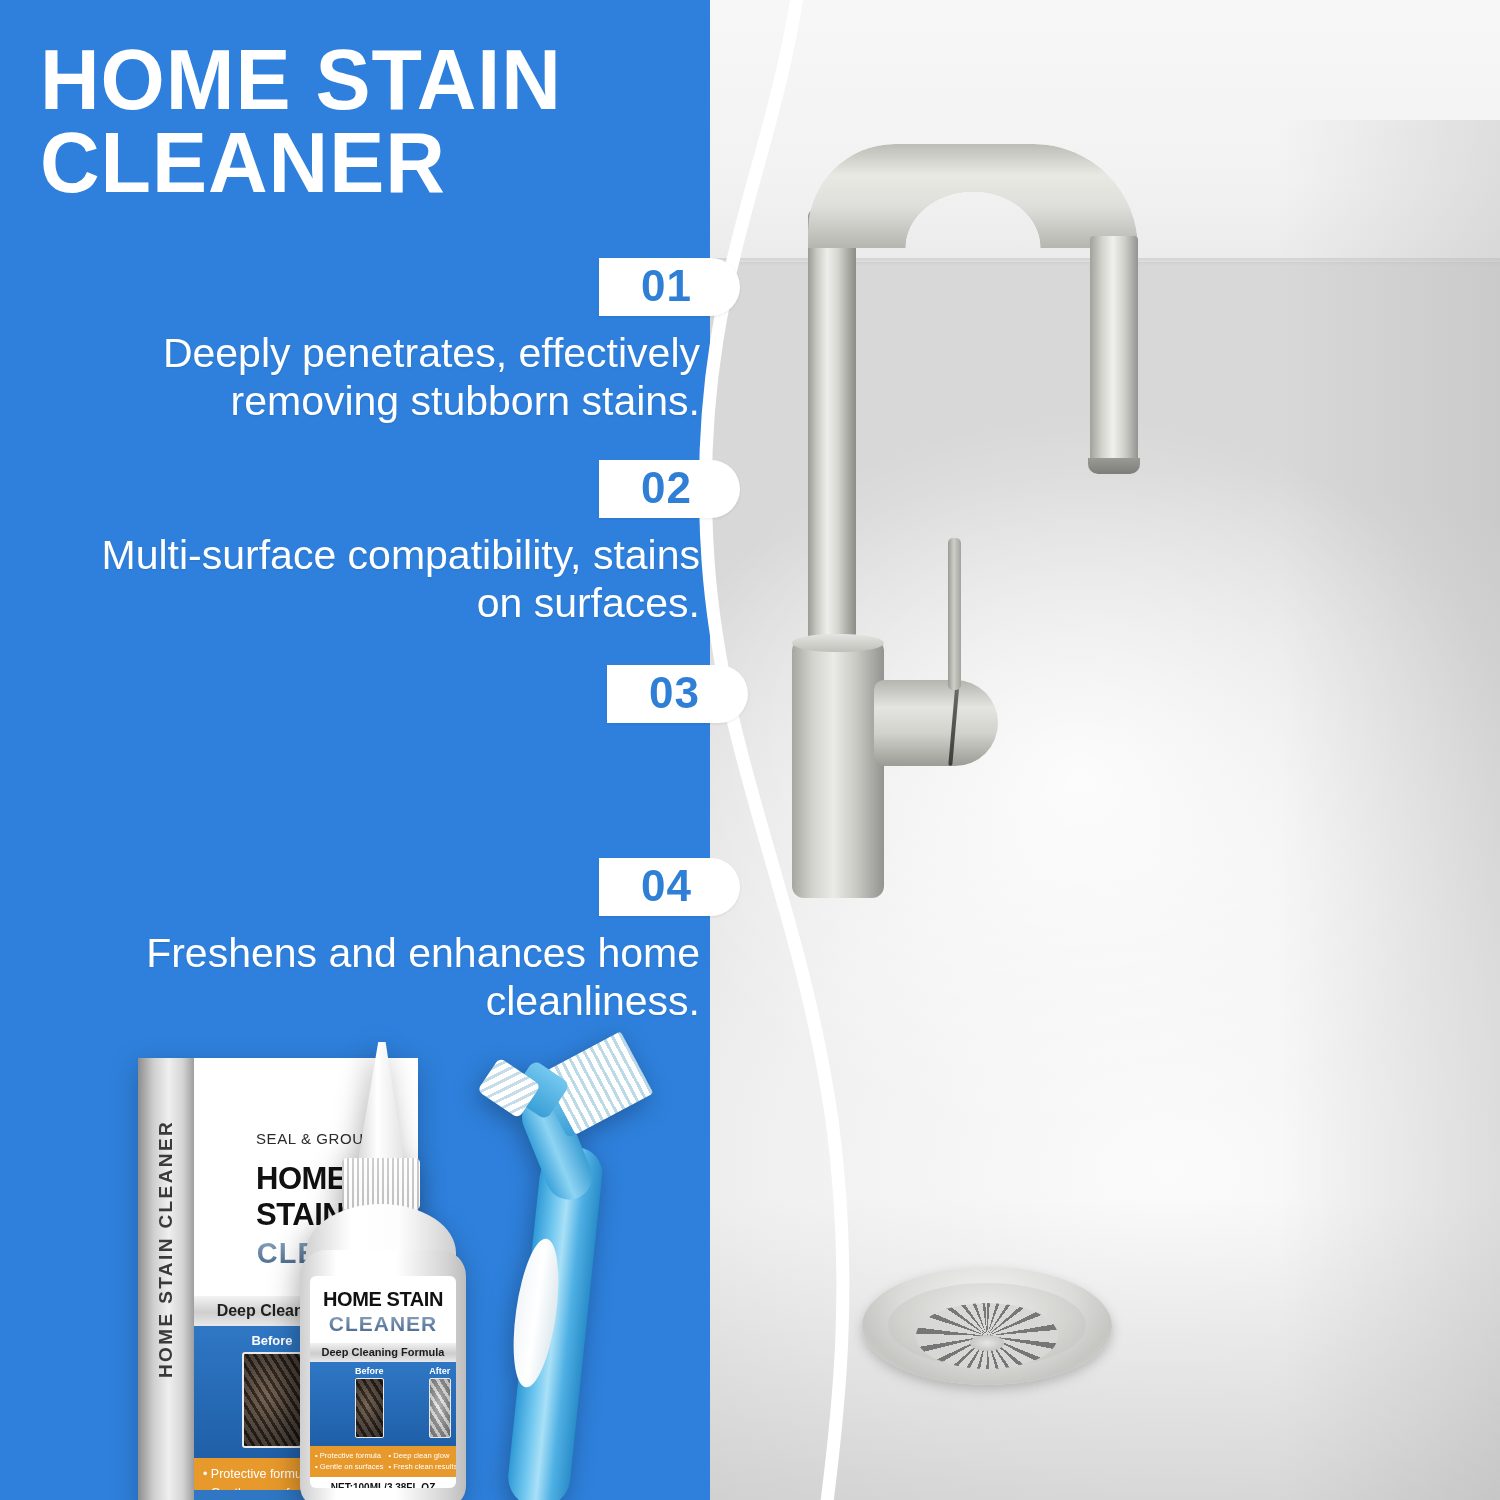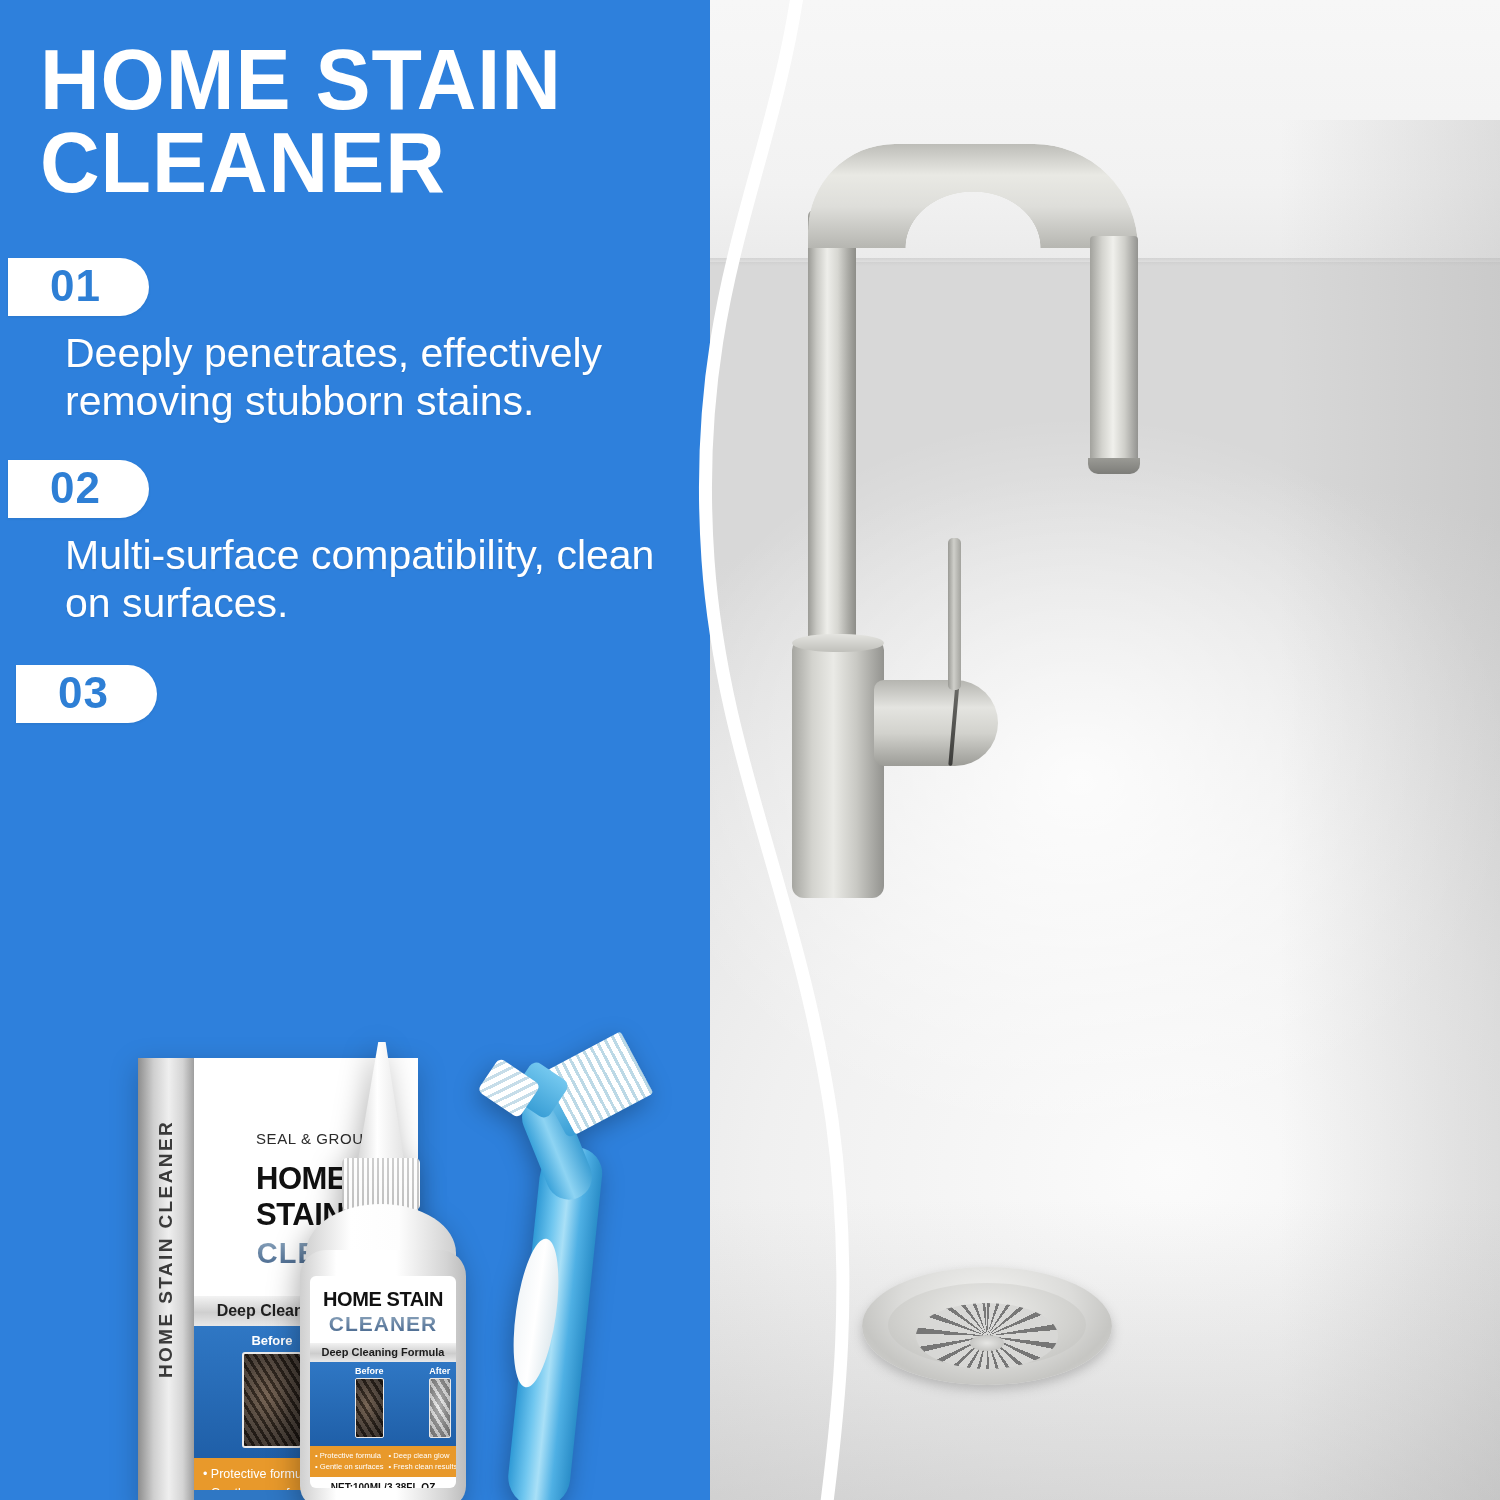--- a/index.html
+++ b/index.html
@@ -122,21 +122,21 @@
   #left{ position:absolute; left:0; top:0; width:760px; height:1500px; }
 
   #title{
     position:absolute; left:40px; top:38px; width:700px;
     color:#ffffff; font-weight:700; font-size:86px; line-height:.96;
     letter-spacing:1px; font-stretch:condensed;
     transform:scaleX(.96); transform-origin:left top;
   }
   #title .line{ display:block; white-space:nowrap; }
 
-  .feature{ position:absolute; left:8px; width:740px; }
+  .feature{ position:absolute; left:0; width:740px;text-align:right; }
   .badge{
     display:inline-block; background:#ffffff;
     border-radius:0 34px 34px 0;
     padding:5px 48px 7px 42px;
     color:#2E7FD5; font-weight:700; font-size:44px; line-height:1.05;
     letter-spacing:1px;
     box-shadow:0 1px 3px rgba(0,0,0,.08);
   }
   .ftext{
     margin-top:14px; padding-left:57px;
@@ -329,27 +329,31 @@
     <span class="line">CLEANER</span>
   </h1>
 
   <div class="feature" id="f1">
     <div class="badge">01</div>
     <div class="ftext">Deeply penetrates, effectively removing stubborn stains.</div>
   </div>
 
   <div class="feature" id="f2">
     <div class="badge">02</div>
-    <div class="ftext">Multi-surface compatibility, clean on surfaces.</div>
+    <div class="ftext">Multi-surface compatibility, stains on surfaces.</div>
   </div>
 
   <div class="feature" id="f3">
     <div class="badge">03</div>
   </div>
 
+  <div class="feature" id="f4">
+    <div class="badge">04</div>
+    <div class="ftext">Freshens and enhances home cleanliness.</div>
+  </div>
 
   <div id="product">
 
     <div id="carton">
       <div id="carton-spine">
         <div id="spine-text">HOME STAIN CLEANER</div>
       </div>
       <div id="carton-face">
         <div class="pk-pad">
           <div id="pk-seal">SEAL &amp; GROUT</div>

